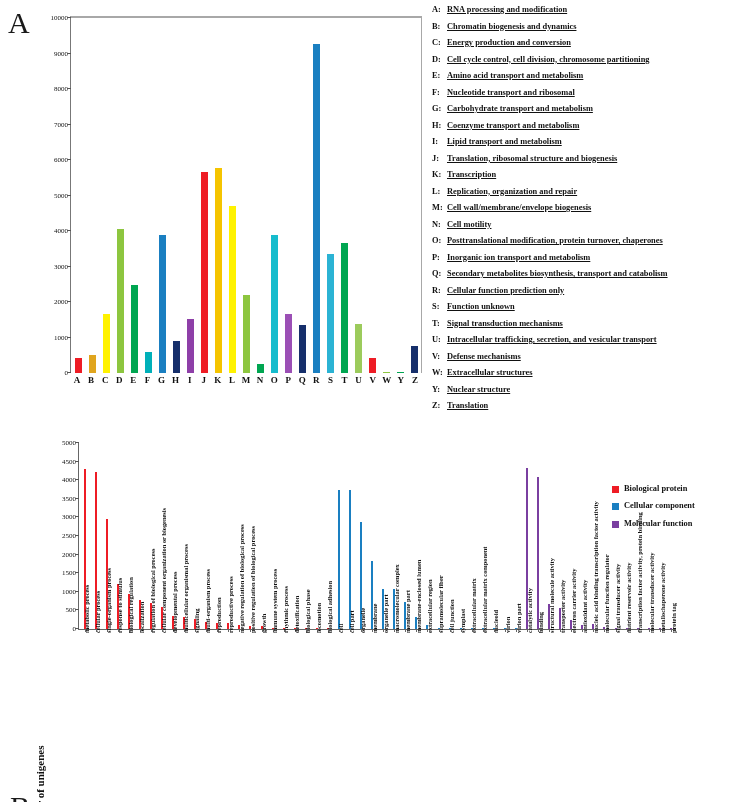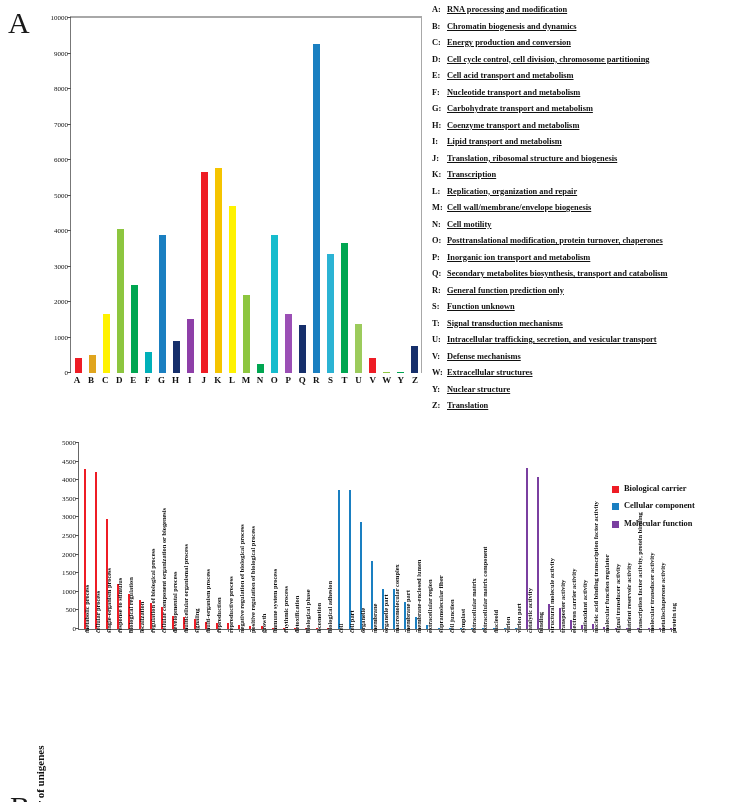--- a/index.html
+++ b/index.html
@@ -193,25 +193,25 @@
       <div class="lg-row">
         <div class="lg-key">C:</div>
         <div class="lg-txt">Energy production and conversion</div>
       </div>
       <div class="lg-row">
         <div class="lg-key">D:</div>
         <div class="lg-txt">Cell cycle control, cell division, chromosome partitioning</div>
       </div>
       <div class="lg-row">
         <div class="lg-key">E:</div>
-        <div class="lg-txt">Cell acid transport and metabolism</div>
+        <div class="lg-txt">Amino acid transport and metabolism</div>
       </div>
       <div class="lg-row">
         <div class="lg-key">F:</div>
-        <div class="lg-txt">Nucleotide transport and metabolism</div>
+        <div class="lg-txt">Nucleotide transport and ribosomal</div>
       </div>
       <div class="lg-row">
         <div class="lg-key">G:</div>
         <div class="lg-txt">Carbohydrate transport and metabolism</div>
       </div>
       <div class="lg-row">
         <div class="lg-key">H:</div>
         <div class="lg-txt">Coenzyme transport and metabolism</div>
       </div>
       <div class="lg-row">
@@ -245,21 +245,21 @@
       <div class="lg-row">
         <div class="lg-key">P:</div>
         <div class="lg-txt">Inorganic ion transport and metabolism</div>
       </div>
       <div class="lg-row">
         <div class="lg-key">Q:</div>
         <div class="lg-txt">Secondary metabolites biosynthesis, transport and catabolism</div>
       </div>
       <div class="lg-row">
         <div class="lg-key">R:</div>
-        <div class="lg-txt">General function prediction only</div>
+        <div class="lg-txt">Cellular function prediction only</div>
       </div>
       <div class="lg-row">
         <div class="lg-key">S:</div>
         <div class="lg-txt">Function unknown</div>
       </div>
       <div class="lg-row">
         <div class="lg-key">T:</div>
         <div class="lg-txt">Signal transduction mechanisms</div>
       </div>
       <div class="lg-row">
@@ -692,21 +692,21 @@
         <span>metallochaperone activity</span>
       </div>
       <div class="b-lslot">
         <span>protein tag</span>
       </div>
     </div>
 
   <div id="b-legend">
       <div class="bl-row">
         <div class="bl-sw" style="background: rgb(238, 28, 37);"></div>
-        <div>Biological carrier</div>
+        <div>Biological protein</div>
       </div>
       <div class="bl-row">
         <div class="bl-sw" style="background: rgb(26, 127, 193);"></div>
         <div>Cellular component</div>
       </div>
       <div class="bl-row">
         <div class="bl-sw" style="background: rgb(122, 63, 160);"></div>
         <div>Molecular function</div>
       </div>
     </div>

